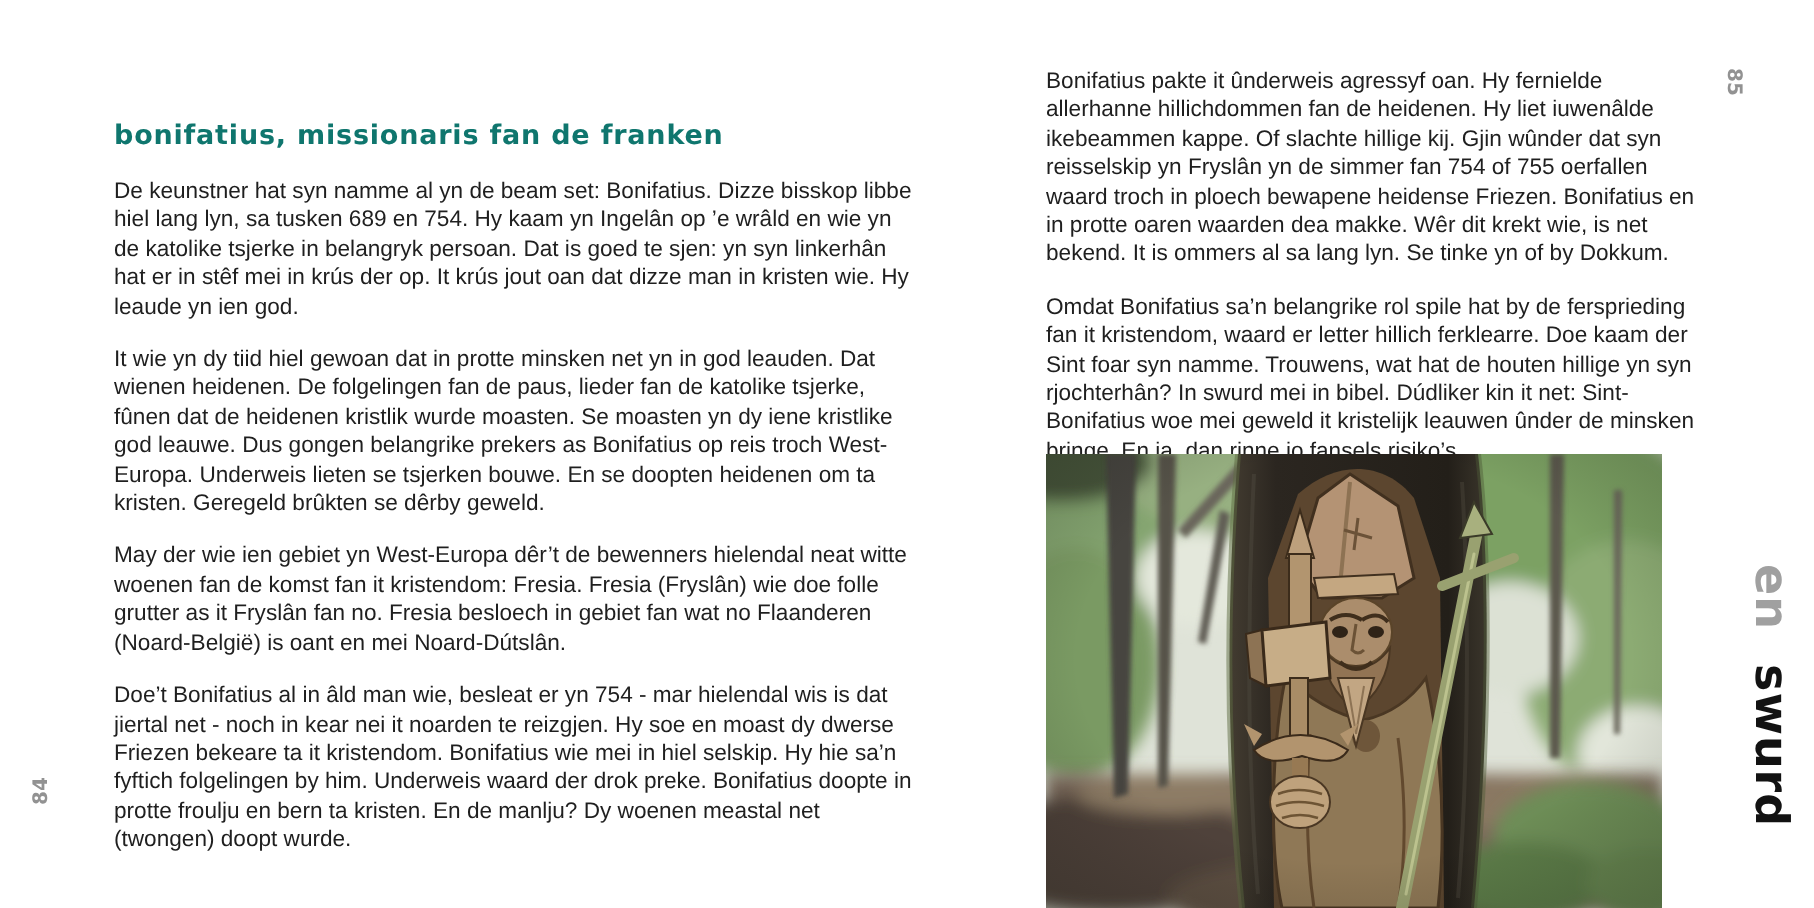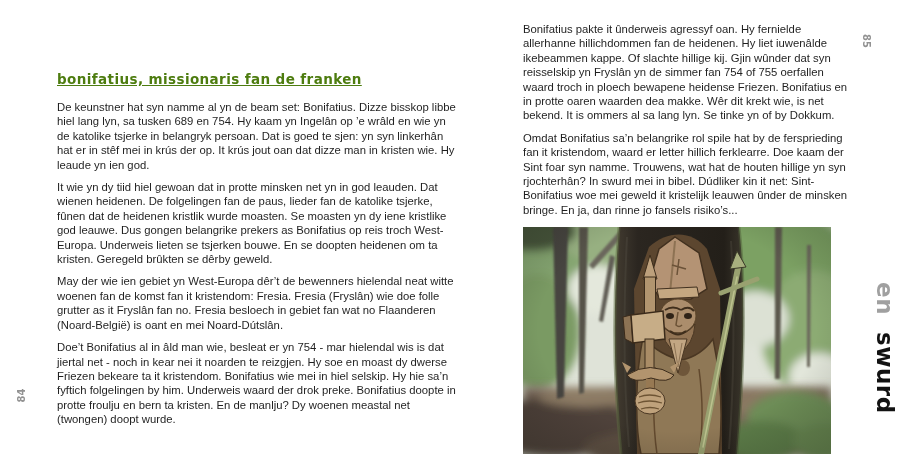--- a/index.html
+++ b/index.html
@@ -7,25 +7,25 @@
     width:907px;height:454px;position:relative;overflow:hidden;
     background:#ffffff;
     font-family:"Liberation Sans", sans-serif;
   }
   .spread{position:absolute;inset:0;}
   
   .col-left{position:absolute;left:57px;top:60px;width:404px;}
   .title{
     font-family:"DejaVu Sans", sans-serif;
     font-size:13.5px;font-weight:bold;letter-spacing:.4px;
-    color:#4d7c0f;margin:11px 0 13px 0;text-decoration:underline;
+    color:#0f766e;margin:0 0 13px 0;
   }
   .body-par{
     font-size:11.3px;line-height:14.4px;color:#1f1f1f;
-    margin:0 0 8px 0;text-align:left;
+    margin:12px 0 8px 0;text-align:left;
   }
   .pagenum{
     position:absolute;font-size:10px;font-weight:bold;color:#929292;
     font-family:"DejaVu Sans", sans-serif;
   }
   .pagenum-left{left:6px;top:390px;transform:rotate(-90deg);transform-origin:center;width:30px;text-align:center;}
   .pagenum-right{left:861px;top:34px;writing-mode:vertical-rl;}
   
   .col-right{position:absolute;left:523px;top:22px;width:331px;}
   .photo{

